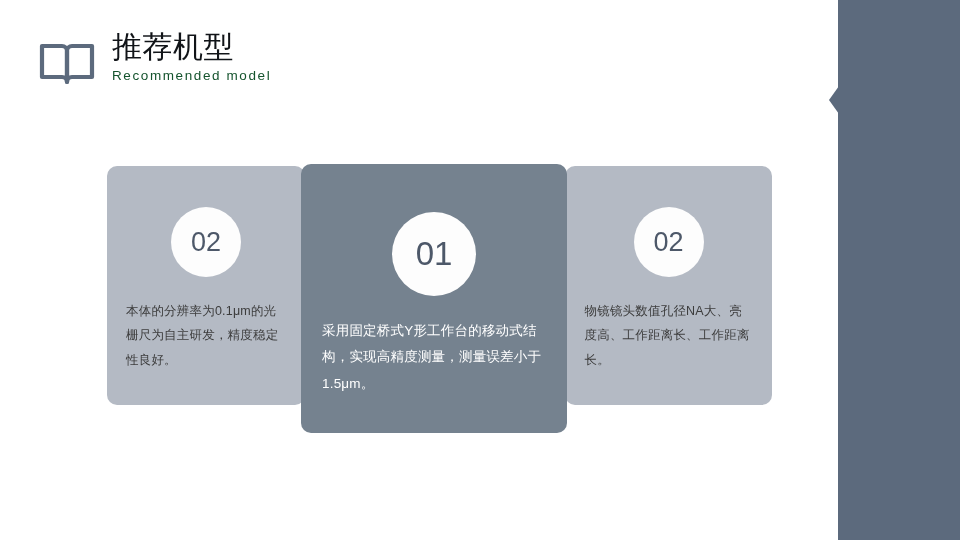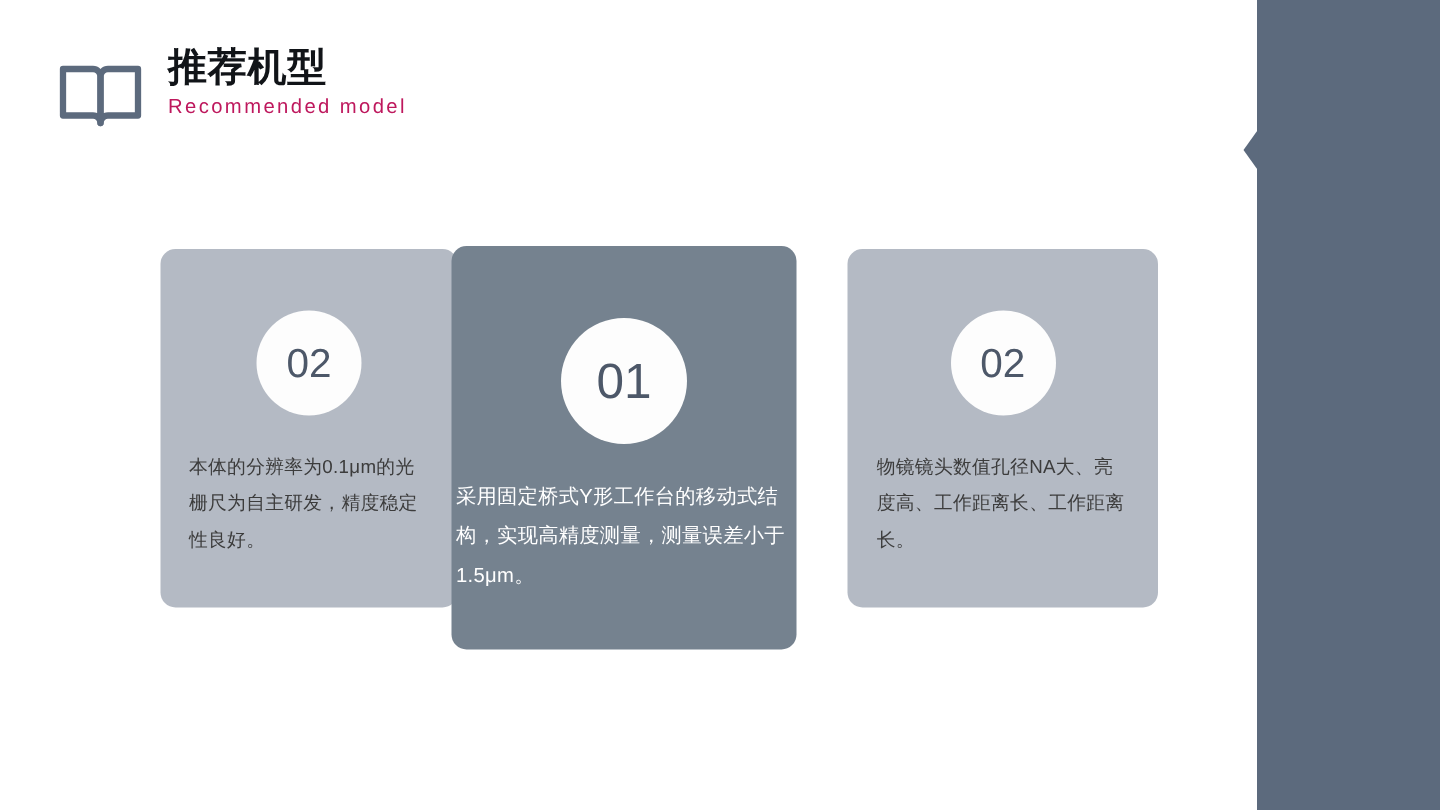--- a/index.html
+++ b/index.html
@@ -59,30 +59,30 @@
     margin-top: 10px;
     flex: none;
   }
   .header-text {
     margin-left: 16px;
     display: flex;
     flex-direction: column;
     justify-content: flex-start;
   }
   .title-cn {
-    font-size: 26px;
-    font-weight: bold;
+    font-size: 30px;
+    font-weight: normal;
     color: #111418;
     line-height: 1.15;
     letter-spacing: 0.5px;
     white-space: nowrap;
   }
   .title-en {
     font-size: 13.5px;
-    color: #be185d;
+    color: #14532d;
     letter-spacing: 1.6px;
     margin-top: 3px;
     white-space: nowrap;
   }
 
   
   .card {
     position: absolute;
     box-sizing: border-box;
     border-radius: 10px;
@@ -96,21 +96,21 @@
     height: 239px;
     padding-top: 41px;
   }
   .card-left  { left: 107px; width: 198px; }
   .card-right { left: 565px; width: 207px; }
 
   .card-center {
     background: #75828F;
     left: 301px;
     top: 164px;
-    width: 230px;
+    width: 266px;
     height: 269px;
     padding-top: 48px;
     z-index: 5;
   }
 
   .badge {
     border-radius: 50%;
     background: #FDFDFD;
     display: flex;
     align-items: center;

